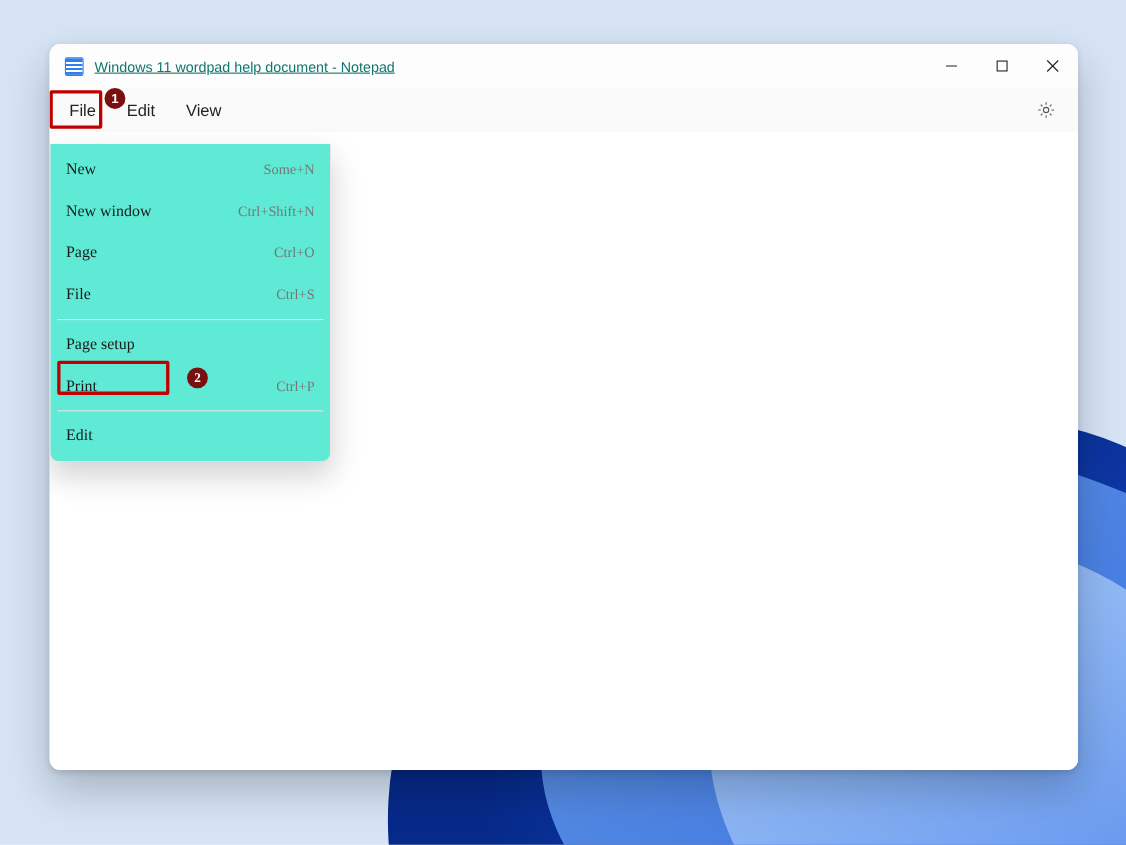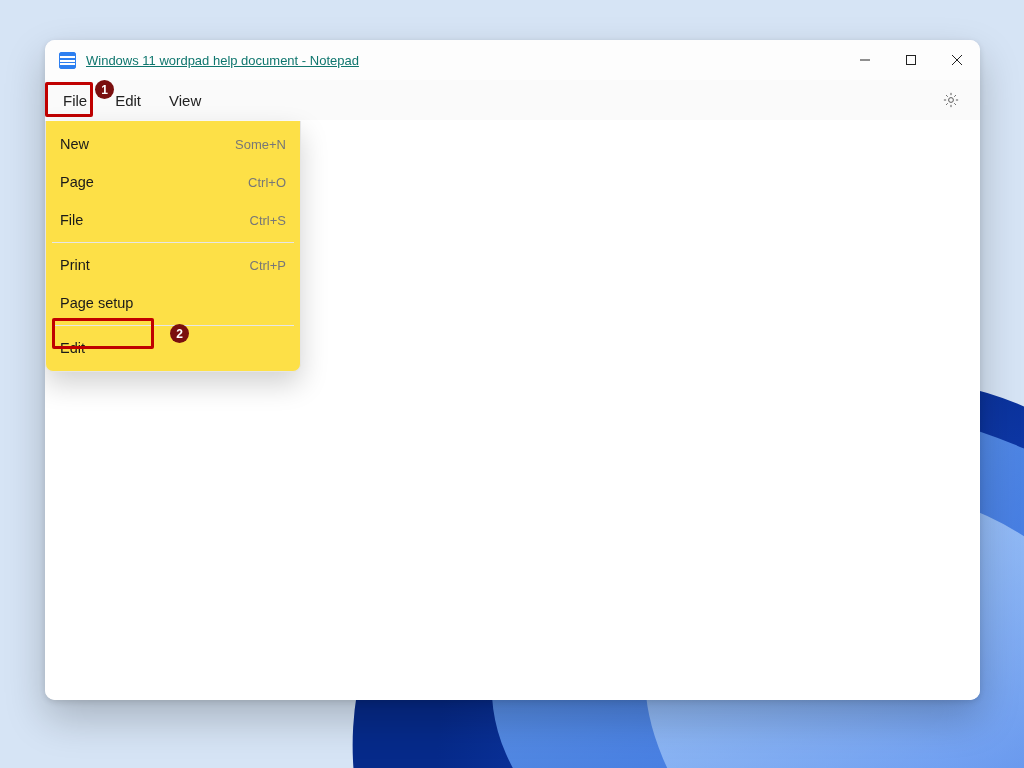--- a/index.html
+++ b/index.html
@@ -113,28 +113,29 @@
     font-family: Consolas, "Courier New", monospace;
     font-size: 16px;
     color: #000;
     white-space: pre;
     line-height: 1.35;
   }
 
   
   .dropdown {
     position: absolute;
-    left: 0; top: 1px;
+    left: 0; top: 11px;
     width: 256px;
-    background: #fde047;
+    background: #5eead4;
     border: 1px solid #e5e5e5;
     border-top: none;
     border-radius: 0 0 8px 8px;
     box-shadow: 0 12px 28px rgba(0,0,0,0.18);
     padding: 4px 0;
+    font-family: Liberation Serif, serif;
   }
   .dd-row {
     height: 38px;
     display: flex; align-items: center;
     padding: 0 14px;
     font-size: 14.5px; color: #1a1a1a;
   }
   .dd-label { flex: 1; }
   .dd-shortcut { color: #777; font-size: 13px; }
   .dd-sep { height: 1px; background: #e6e6e6; margin: 3px 6px; }
@@ -193,36 +194,40 @@
 
   <div class="content">
 
 
     <div class="dropdown">
       <div class="dd-row">
         <span class="dd-label">New</span>
         <span class="dd-shortcut">Some+N</span>
       </div>
       <div class="dd-row">
+        <span class="dd-label">New window</span>
+        <span class="dd-shortcut">Ctrl+Shift+N</span>
+      </div>
+      <div class="dd-row">
         <span class="dd-label">Page</span>
         <span class="dd-shortcut">Ctrl+O</span>
       </div>
       <div class="dd-row">
         <span class="dd-label">File</span>
         <span class="dd-shortcut">Ctrl+S</span>
       </div>
       <div class="dd-sep"></div>
-      <div class="dd-row">
-        <span class="dd-label">Print</span>
-        <span class="dd-shortcut">Ctrl+P</span>
-      </div>
       <div class="dd-row" style="position:relative;">
         <span class="dd-label">Page setup</span>
         <span class="dd-shortcut"></span>
       </div>
+      <div class="dd-row">
+        <span class="dd-label">Print</span>
+        <span class="dd-shortcut">Ctrl+P</span>
+      </div>
       <div class="dd-sep"></div>
       <div class="dd-row">
         <span class="dd-label">Edit</span>
         <span class="dd-shortcut"></span>
       </div>
 
       <div class="hl" style="left:6px; top:197px; width:102px; height:31px;"></div>
       <div class="badge" style="left:124px; top:203px;">2</div>
     </div>
 

